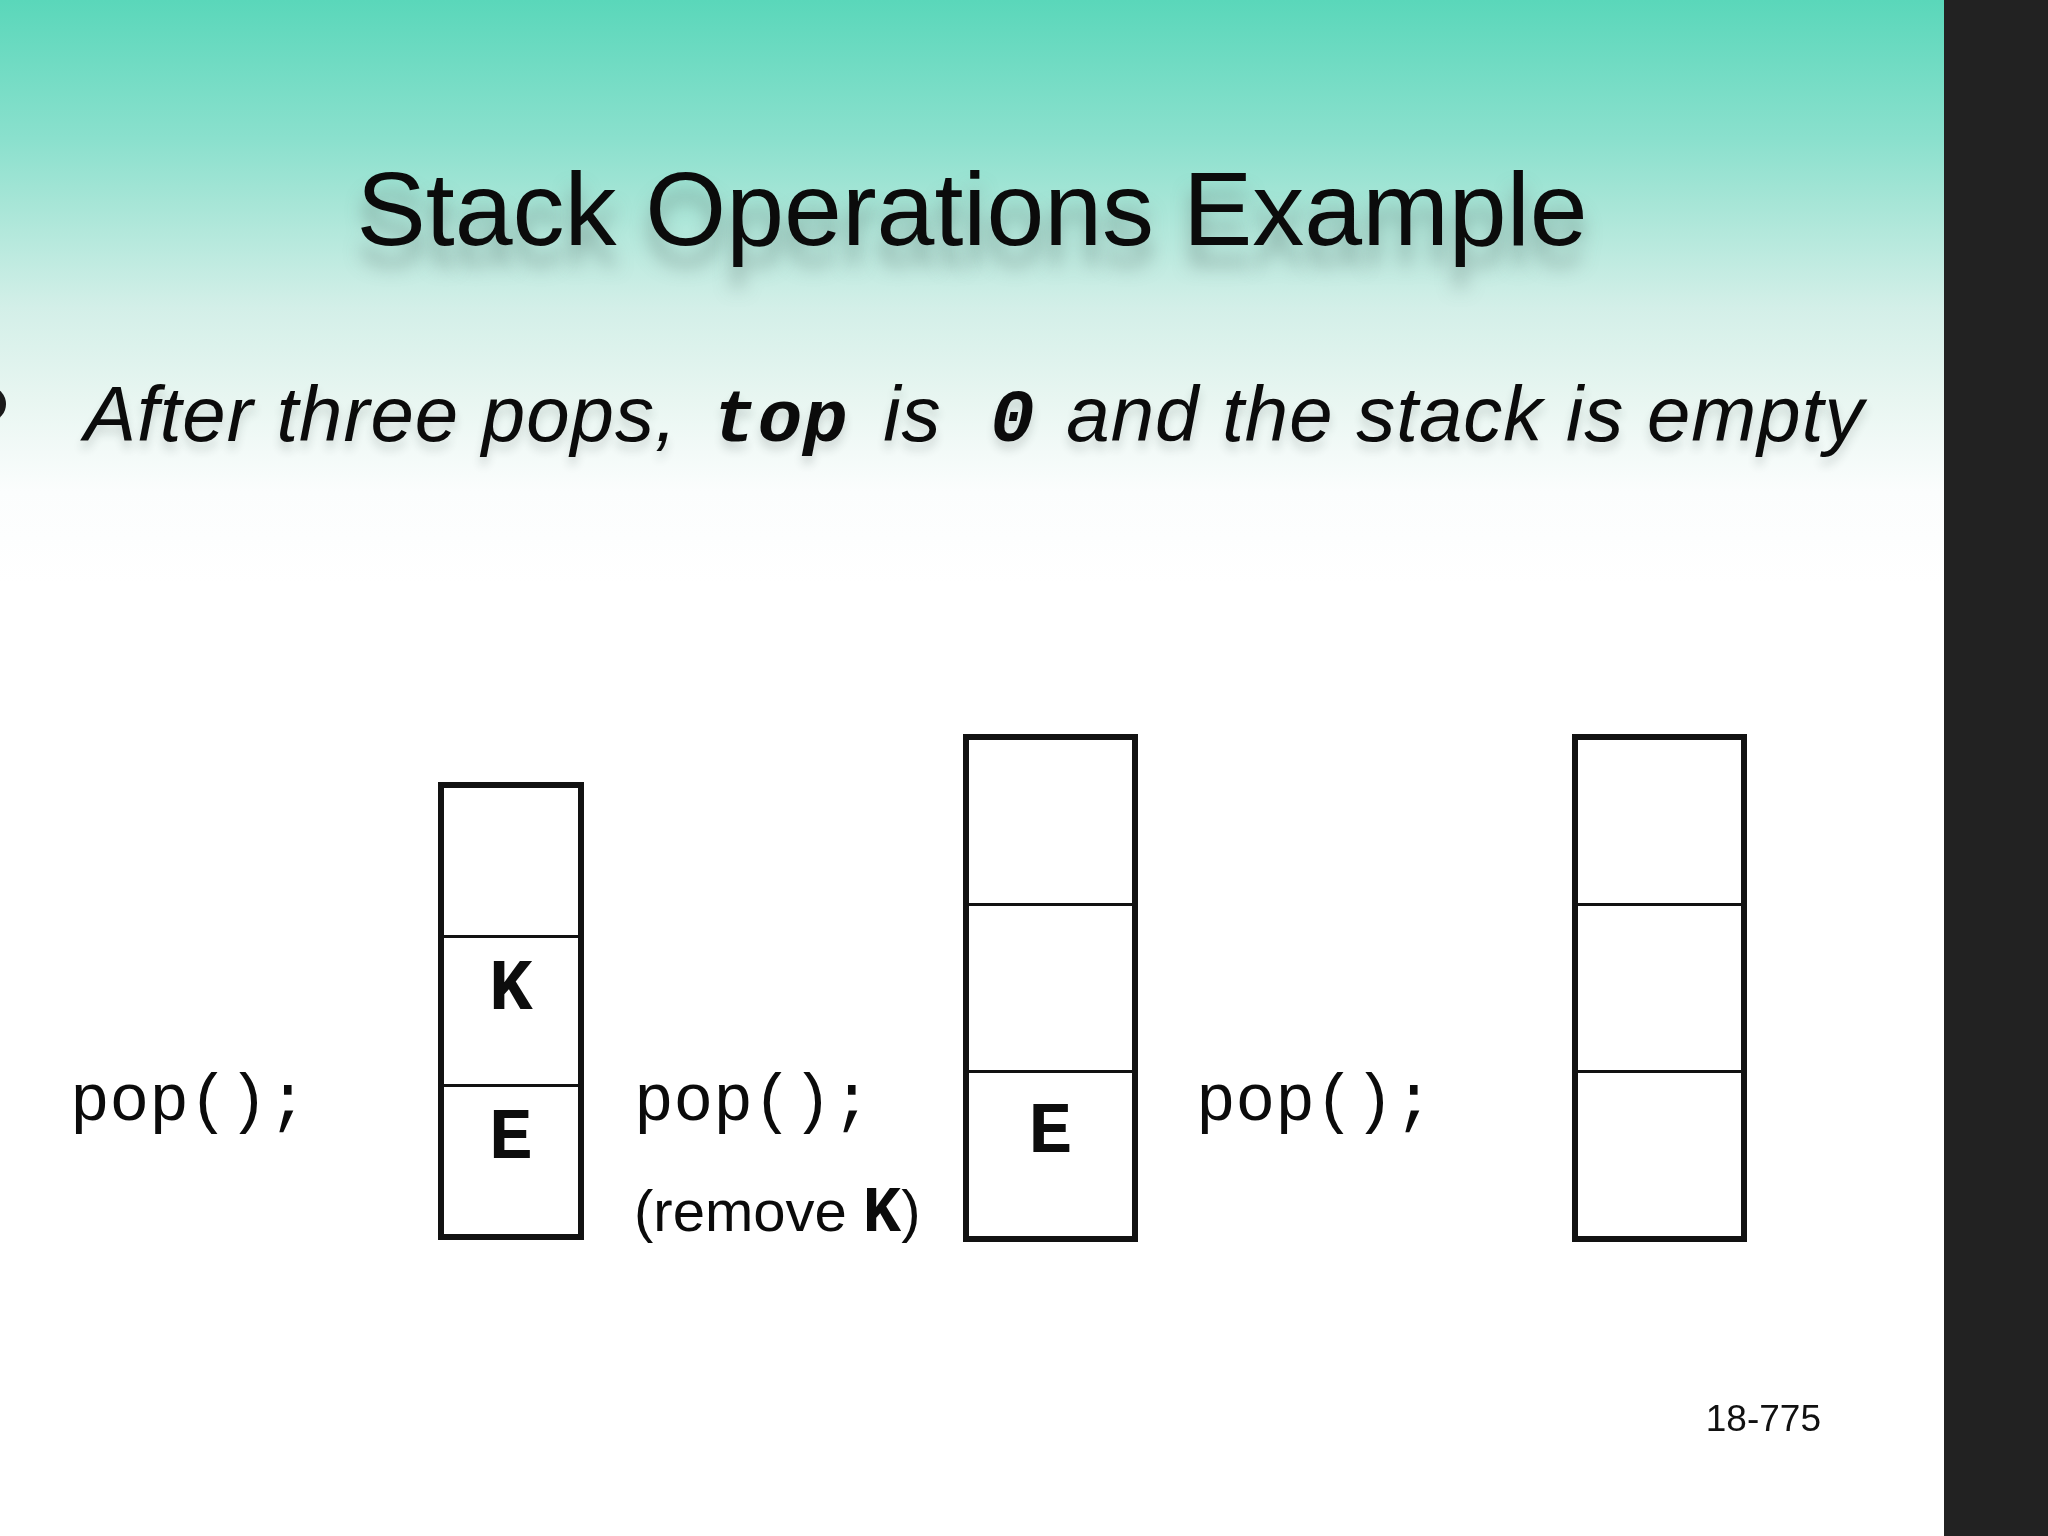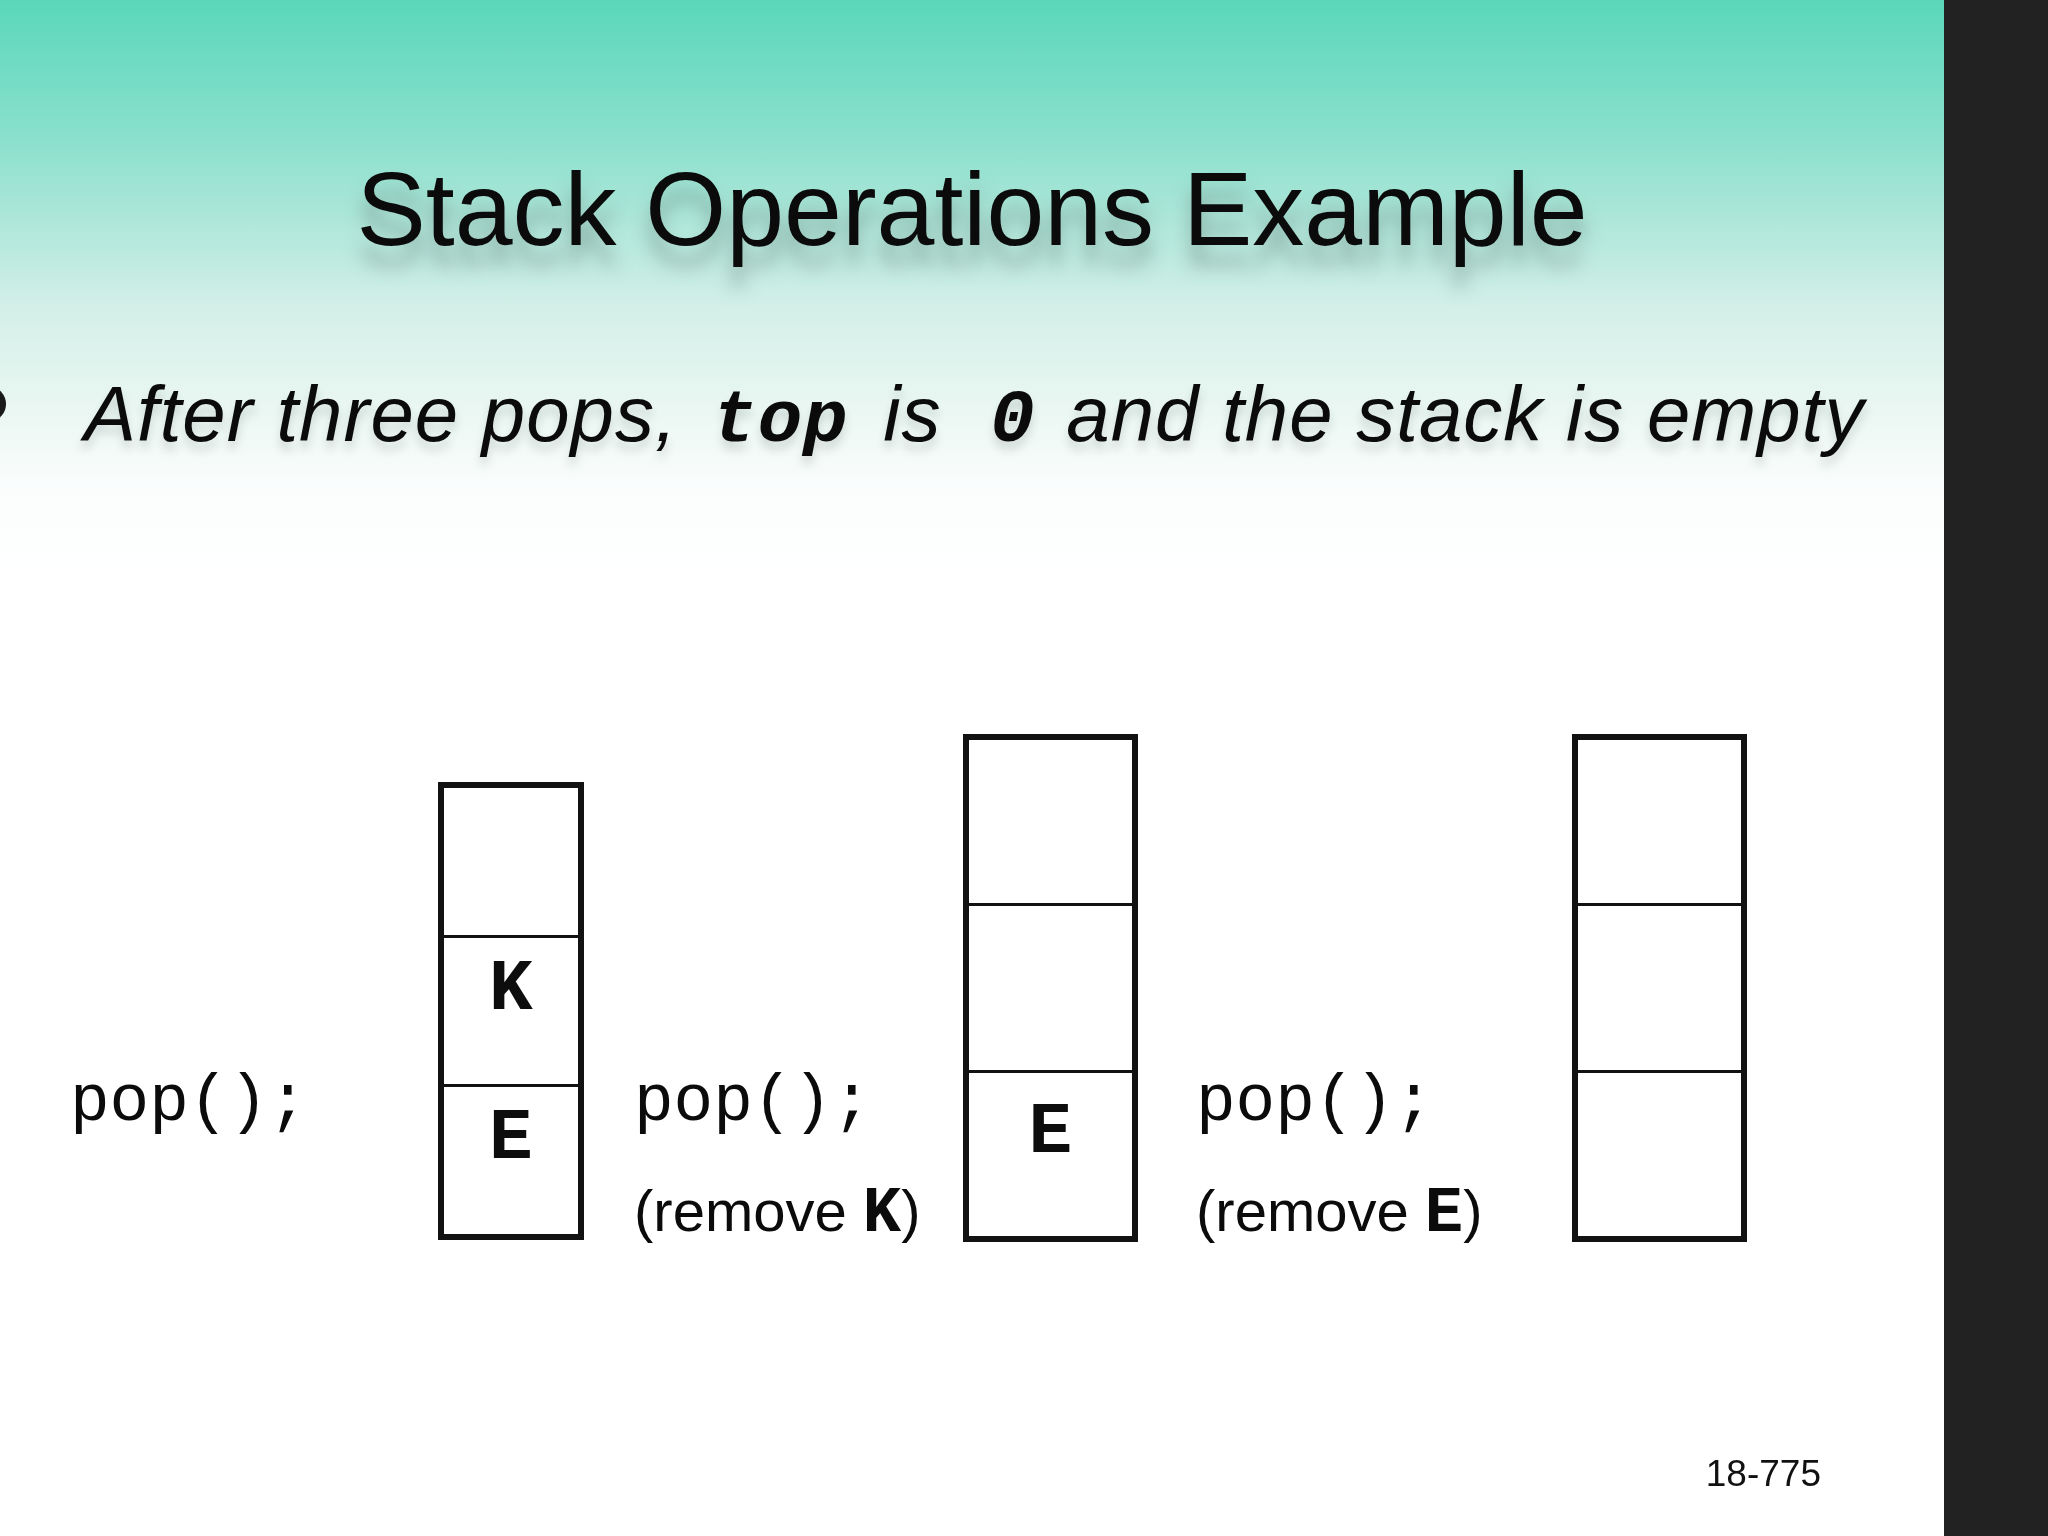--- a/index.html
+++ b/index.html
@@ -84,21 +84,21 @@
   }
   .caption{
     font-size:58px;line-height:72px;
     color:#0b0b0b;
   }
   .caption .cap-mono{
     font-family:"Liberation Mono",monospace;
     font-weight:bold;font-size:64px;
   }
   .page-number{
-    position:absolute;top:1453px;right:123px;
+    position:absolute;top:1398px;right:123px;
     font-size:37px;line-height:42px;color:#111;
   }
 </style>
 </head>
 <body>
 
 <div class="slide">
 
   <div class="bullet-fragment"></div>
 
@@ -132,21 +132,20 @@
     <div class="cell">
         <span class="letter"></span>
       </div>
     <div class="cell">
         <span class="letter">E</span>
       </div>
   </div>
 
   <div class="label label-3">
     <div class="code">pop();</div>
-    <div class="caption"><span>(remove </span><span class="cap-mono">E</span><span>)</span></div>
   </div>
   <div class="stack stack-3">
     <div class="cell">
         <span class="letter"></span>
       </div>
     <div class="cell">
         <span class="letter"></span>
       </div>
     <div class="cell">
         <span class="letter"></span>

